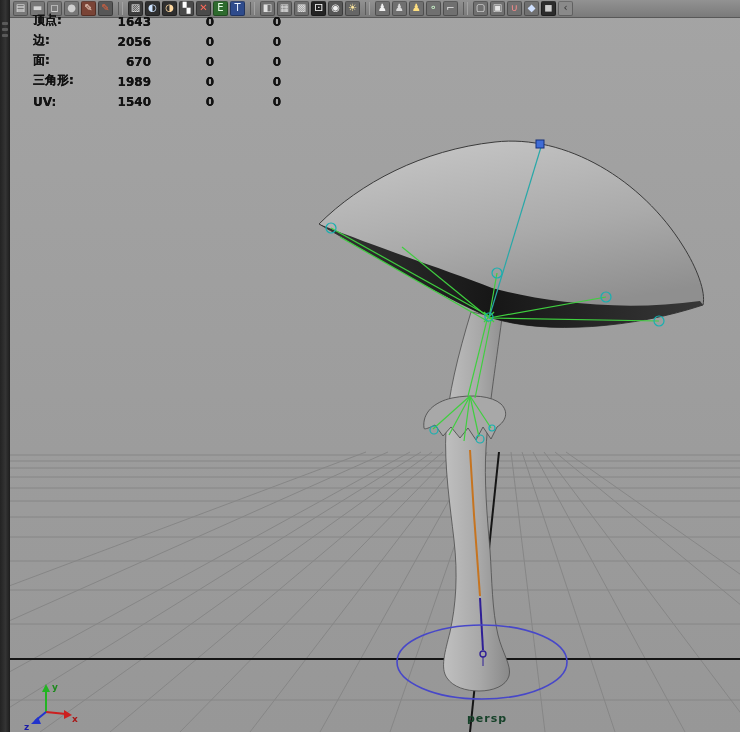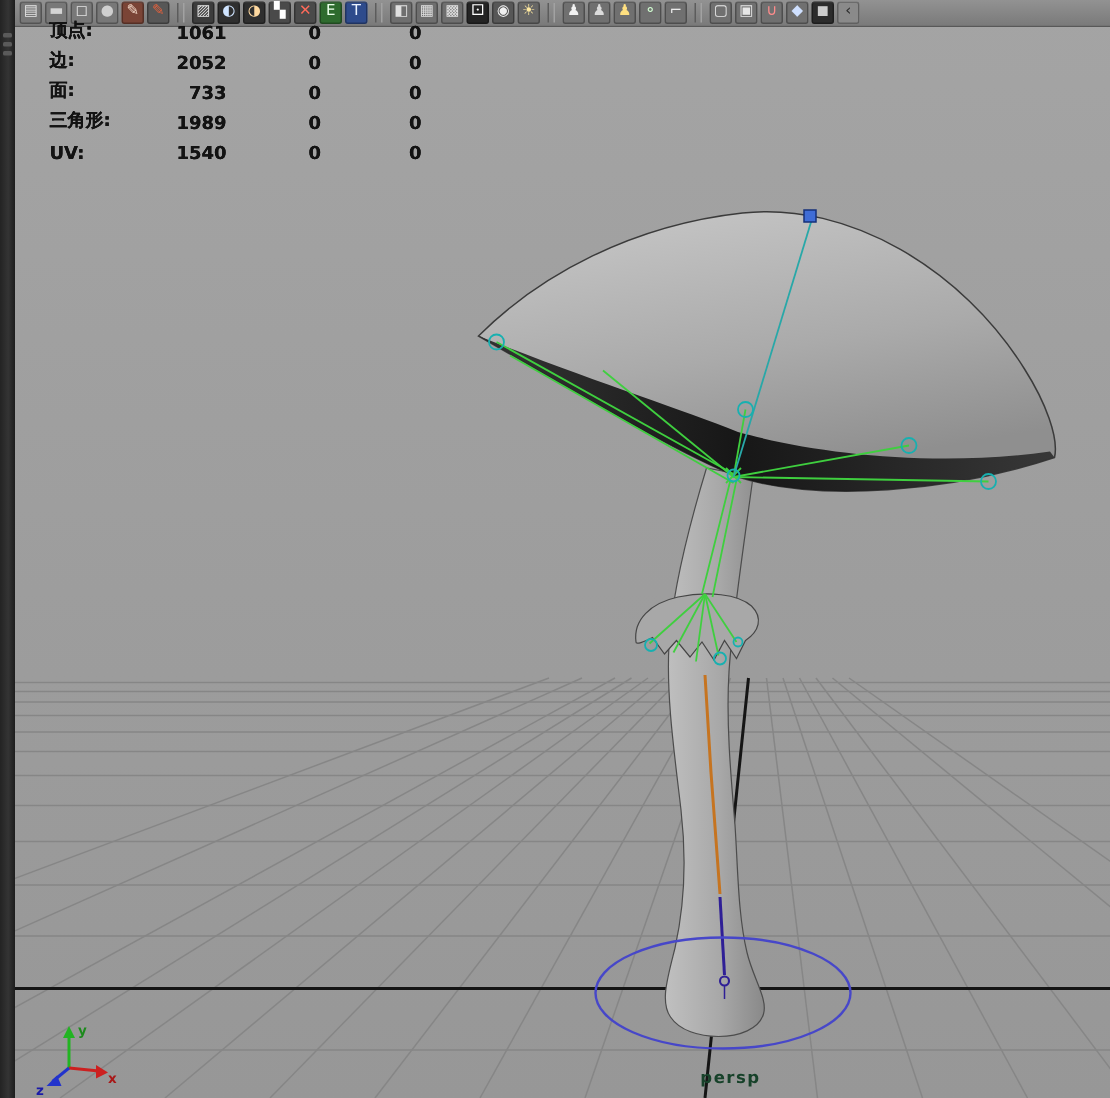--- a/index.html
+++ b/index.html
@@ -309,35 +309,35 @@
         <div class="shelf-icon" style="background: rgb(138, 138, 138);">
           <span class="glyph" style="color: rgb(46, 46, 46);">‹</span>
         </div>
       </div>
   </div>
 
   <div class="hud">
 
       <div class="hud-row">
         <span class="hud-label">顶点:</span>
-        <span class="hud-v1">1061</span>
+        <span class="hud-v1">1643</span>
         <span class="hud-v2">0</span>
         <span class="hud-v3">0</span>
       </div>
 
       <div class="hud-row">
         <span class="hud-label">边:</span>
-        <span class="hud-v1">2052</span>
+        <span class="hud-v1">2056</span>
         <span class="hud-v2">0</span>
         <span class="hud-v3">0</span>
       </div>
 
       <div class="hud-row">
         <span class="hud-label">面:</span>
-        <span class="hud-v1">733</span>
+        <span class="hud-v1">670</span>
         <span class="hud-v2">0</span>
         <span class="hud-v3">0</span>
       </div>
 
       <div class="hud-row">
         <span class="hud-label">三角形:</span>
         <span class="hud-v1">1989</span>
         <span class="hud-v2">0</span>
         <span class="hud-v3">0</span>
       </div>

